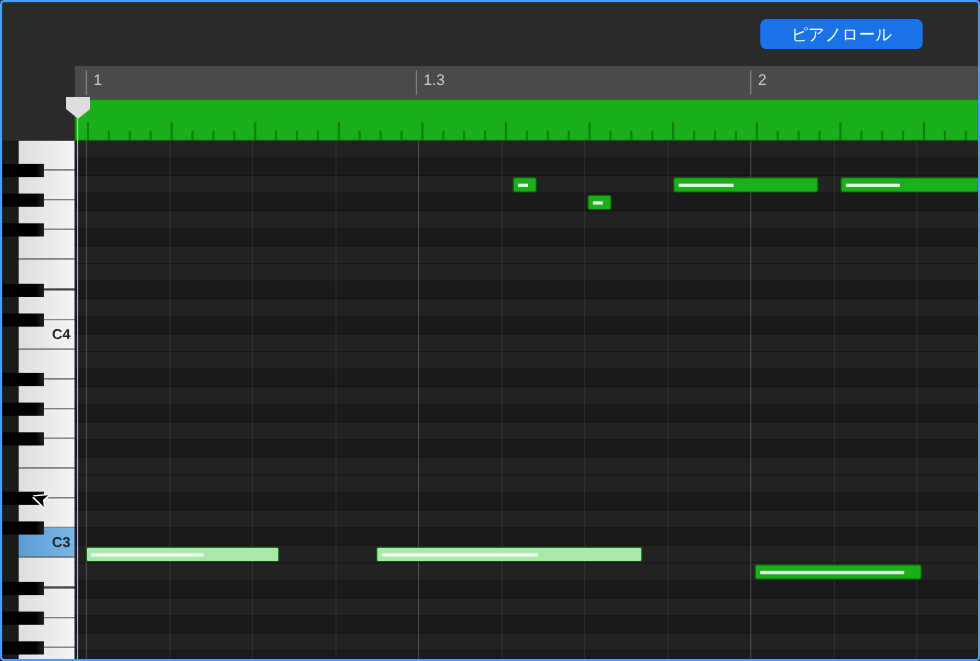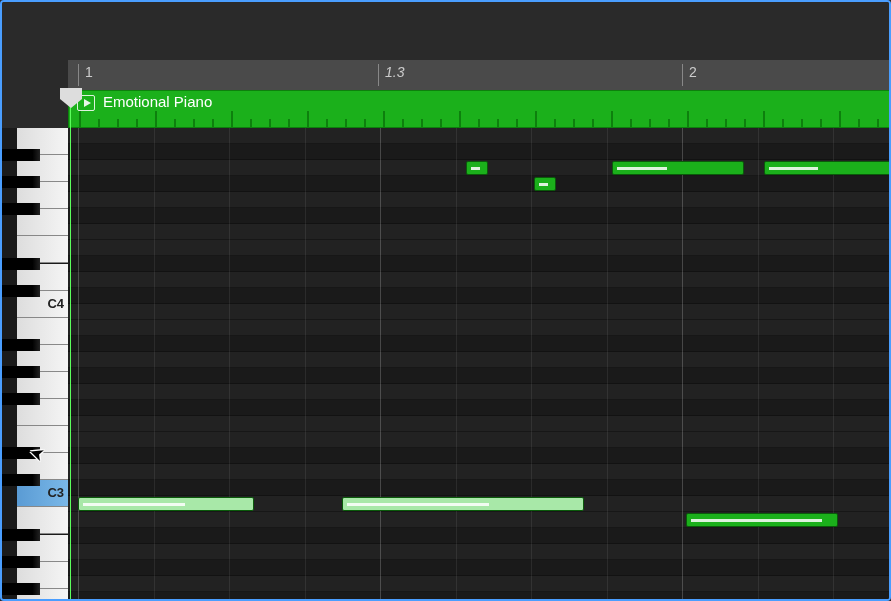--- a/index.html
+++ b/index.html
@@ -211,36 +211,33 @@
     color: #000;
     text-shadow: 1px 1px 0 #fff, -1px -1px 0 #fff, 1px -1px 0 #fff, -1px 1px 0 #fff;
     transform: rotate(-15deg);
   }
 </style>
 </head>
 <body>
 
 <div class="toolbar">
   <div class="view-toggle">
+    <button class="active">ピアノロール</button>
   </div>
 </div>
 
 <div class="keyboard-spacer"></div>
 
 <div class="ruler" id="ruler">
     <div class="ruler-mark" style="left: 10px;">1</div>
-    <div class="ruler-mark" style="left: 310px; font-style: italic;">1.3</div>
+    <div class="ruler-mark" style="left: 310px;">1.3</div>
     <div class="ruler-mark" style="left: 614px;">2</div>
   </div>
 
 <div class="region-header">
-  <div class="region-header-inner">
-    <span class="region-play-icon"></span>
-    <span>Emotional Piano</span>
-  </div>
   <div class="region-ticks" id="region-ticks">
       <div class="region-tick tall" style="left: 10px;"></div>
       <div class="region-tick short" style="left: 29px;"></div>
       <div class="region-tick short" style="left: 48px;"></div>
       <div class="region-tick short" style="left: 67px;"></div>
       <div class="region-tick tall" style="left: 86px;"></div>
       <div class="region-tick short" style="left: 105px;"></div>
       <div class="region-tick short" style="left: 124px;"></div>
       <div class="region-tick short" style="left: 143px;"></div>
       <div class="region-tick tall" style="left: 162px;"></div>

